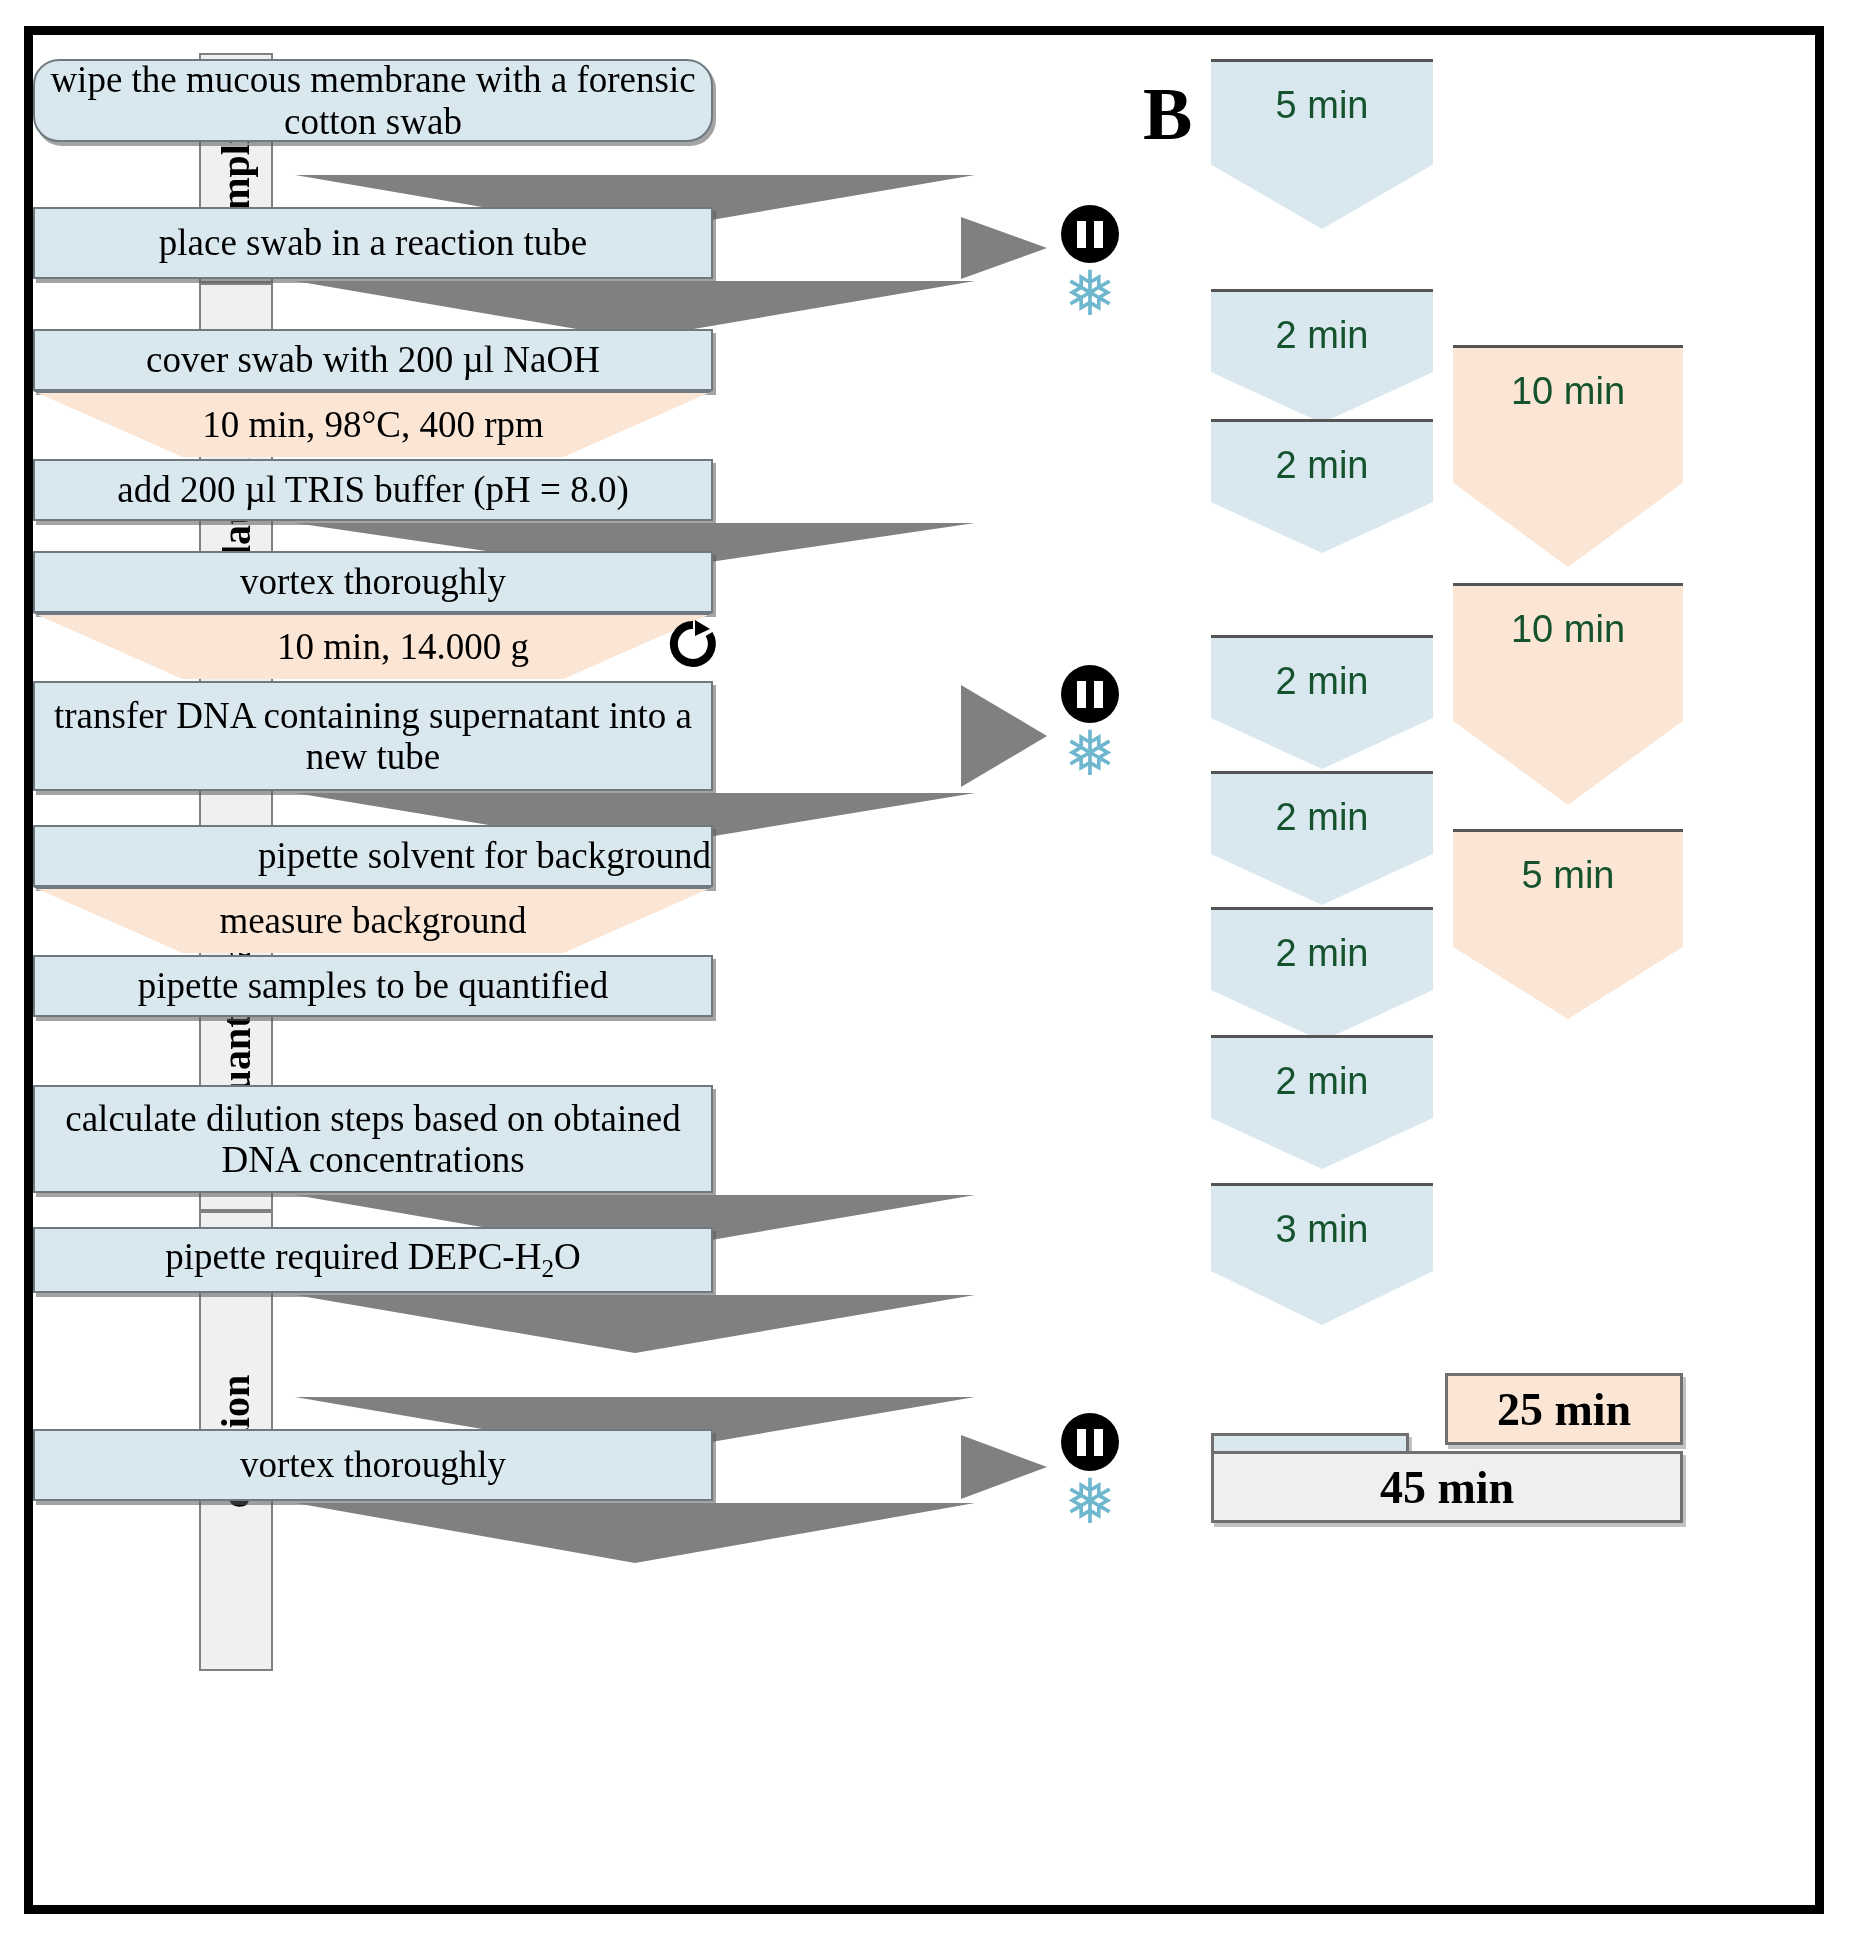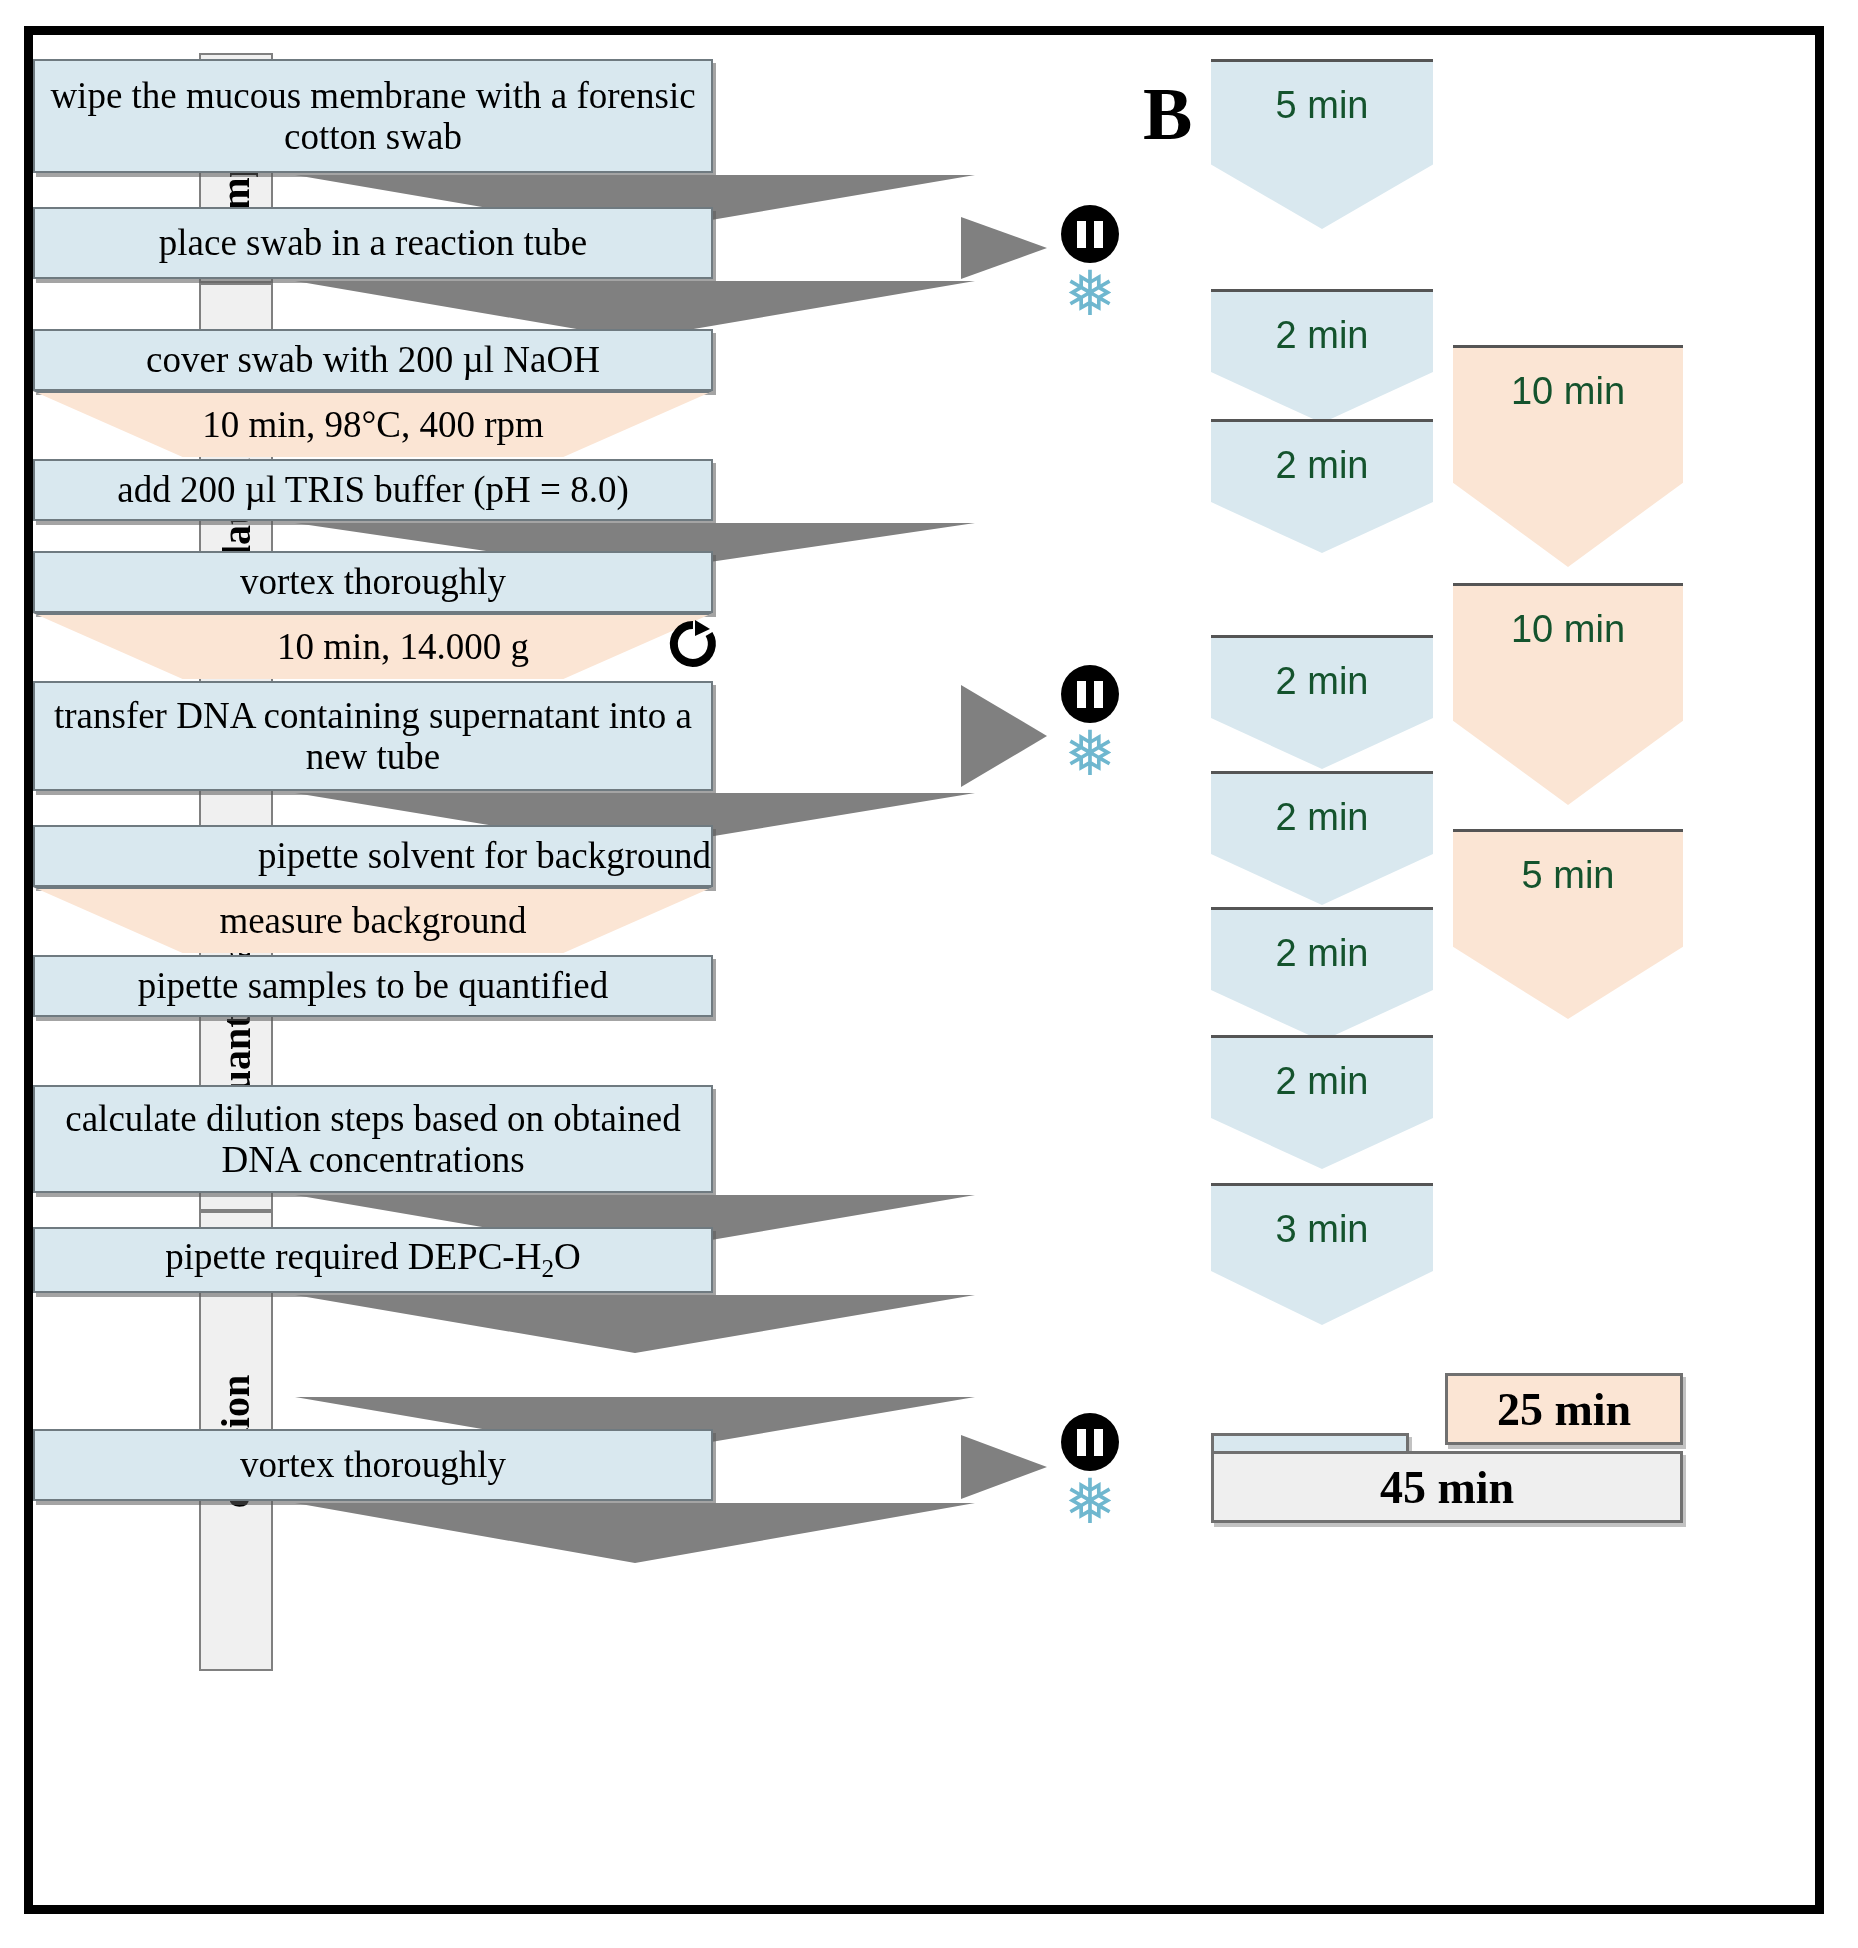--- a/index.html
+++ b/index.html
@@ -140,21 +140,21 @@
       <span>isolation</span>
     </div>
     <div class="stage-label" style="top:742px;height:434px;">
       <span>quantification</span>
     </div>
     <div class="stage-label" style="top:1176px;height:460px;">
       <span>dilution</span>
     </div>
   </div>
 
-  <div class="step blue" style="top:24px;height:114px;" id="s0">
+  <div class="step blue" style="top:24px;height:83px;border-radius:26px;" id="s0">
       <span>wipe the mucous membrane with a forensic cotton swab</span>
     </div>
   <div class="chev" style="top:140px;height:58px;"></div>
 
   <div class="step blue" style="top:172px;height:72px;" id="s1">
       <span>place swab in a reaction tube</span>
     </div>
   <div class="rt-arrow" style="left:928px;top:182px;height:62px;"></div>
   <div class="pause-icon" style="left:1028px;top:170px;">
       <i></i>

